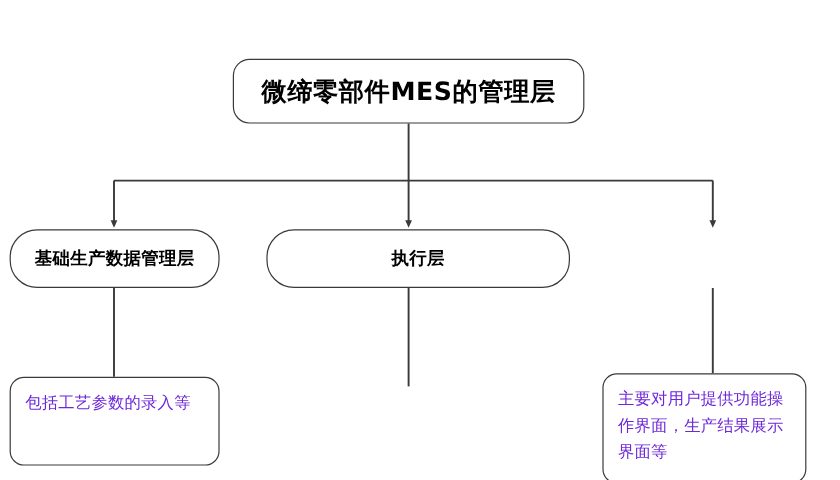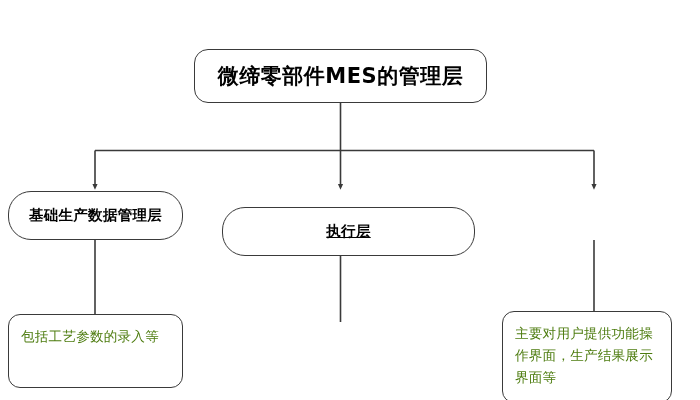--- a/index.html
+++ b/index.html
@@ -59,32 +59,32 @@
     border-radius: 23px;
   }
   .node-layer .node-label {
     font-size: 14.5px;
     font-weight: bold;
     color: #000000;
     text-align: center;
     letter-spacing: 0.3px;
   }
   .layer-left  { left: 8px;   top: 152px; width: 175px; }
-  .layer-mid   { left: 222px; top: 168px; width: 253px; text-decoration: underline; }
+  .layer-mid   { left: 222px; top: 152px; width: 253px; }
   .layer-right { left: 502px; top: 152px; width: 184px; }
 
   .node-desc {
     align-items: flex-start;
     justify-content: flex-start;
     padding: 10px 11px 10px 12px;
   }
   .node-desc .node-label {
     font-size: 13.6px;
     font-weight: normal;
-    color: #4d7c0f;
+    color: #6d28d9;
     line-height: 1.62;
     text-align: left;
     letter-spacing: 0.2px;
     display: block;
     width: 100%;
   }
   .desc-left  { left: 8px;   top: 275px; width: 175px; height: 74px; }
   .desc-mid   { left: 222px; top: 283px; width: 240px; height: 107px; }
   .desc-right { left: 502px; top: 272px; width: 170px; height: 92px; }
 </style>

